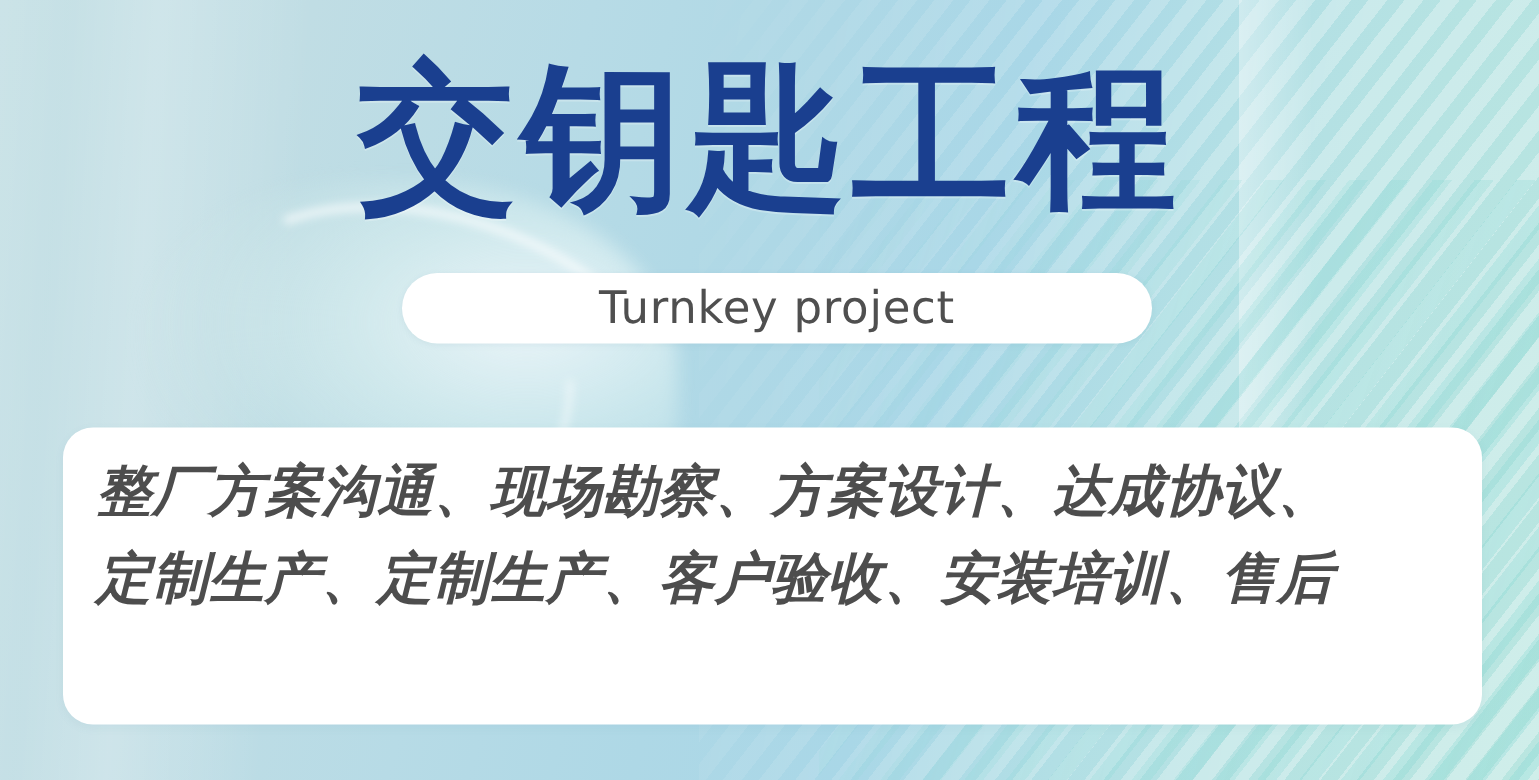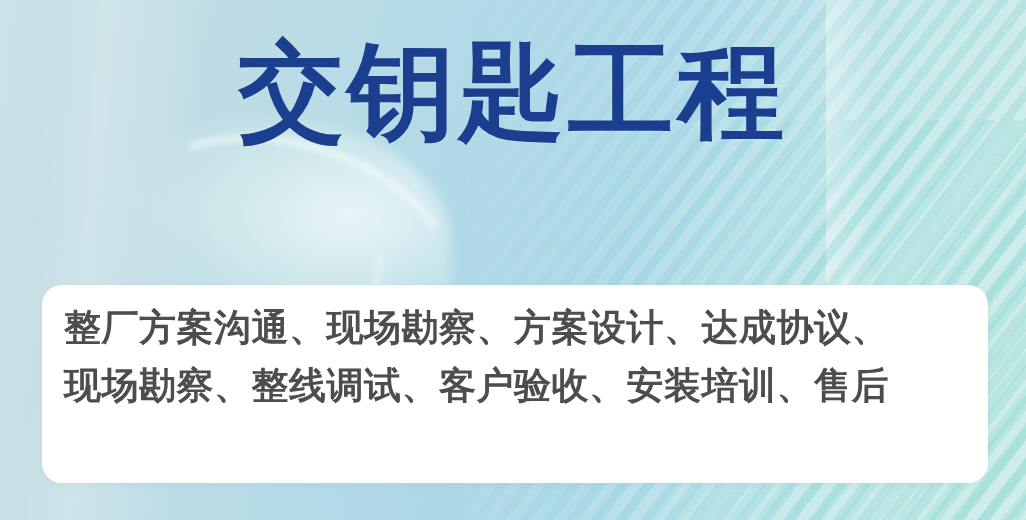--- a/index.html
+++ b/index.html
@@ -183,36 +183,40 @@
     box-shadow: 0 2px 6px rgba(90,140,160,0.08);
   }
   .body-line {
     font-size: 37px;
     line-height: 58px;
     font-weight: 700;
     color: #4d4d4d;
     font-family: "DejaVu Sans", "Liberation Sans", sans-serif;
     letter-spacing: 0.5px;
     white-space: nowrap;
+    font-style: italic;
   }
 </style>
 </head>
 <body>
 
 <div class="banner">
 
   <div class="left-wash"></div>
   <div class="swirl"></div>
   <div class="swirl-arc"></div>
   <div class="swirl-arc2"></div>
   <div class="light-col"></div>
   <div class="stripes"></div>
   <div class="stripes2"></div>
 
   <div class="headline">交钥匙工程</div>
 
+  <div class="subtitle-pill">
+    <span class="txt">Turnkey project</span>
+  </div>
 
   <div class="body-panel">
     <div class="body-line">整厂方案沟通、现场勘察、方案设计、达成协议、</div>
-    <div class="body-line">现场勘察、整线调试、客户验收、安装培训、售后</div>
+    <div class="body-line">定制生产、定制生产、客户验收、安装培训、售后</div>
   </div>
 
 </div>
 
 </body></html>

